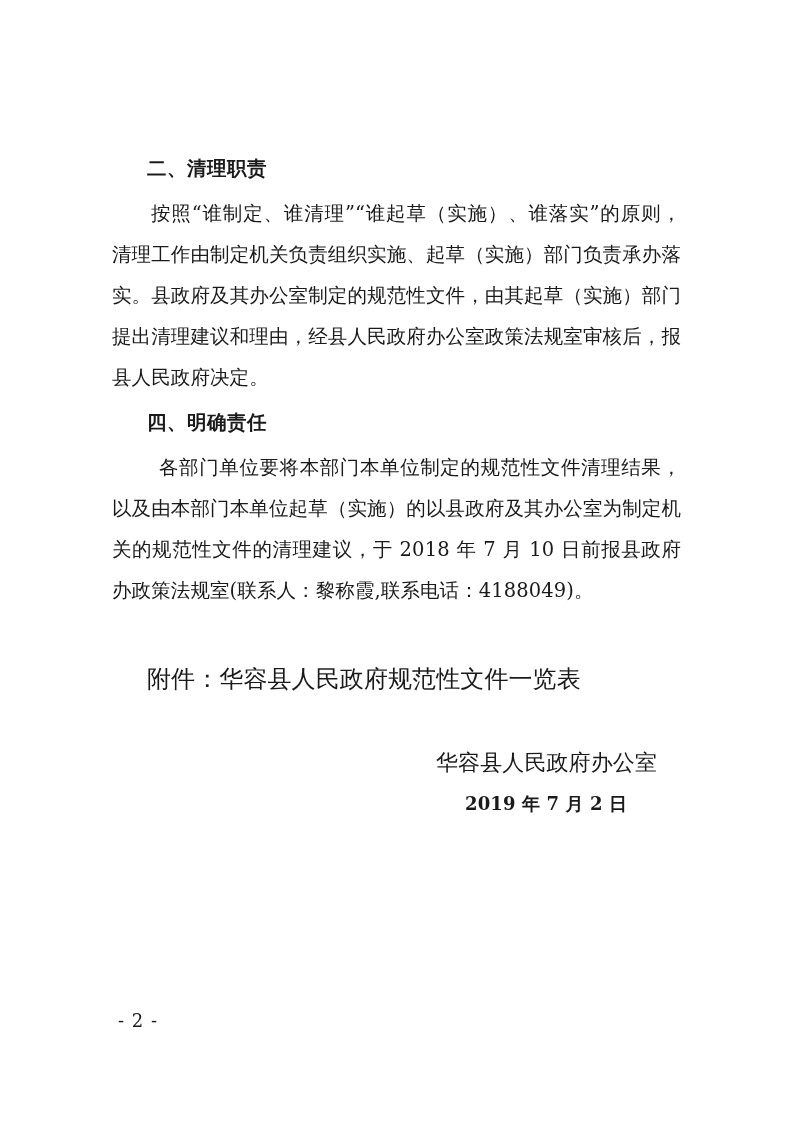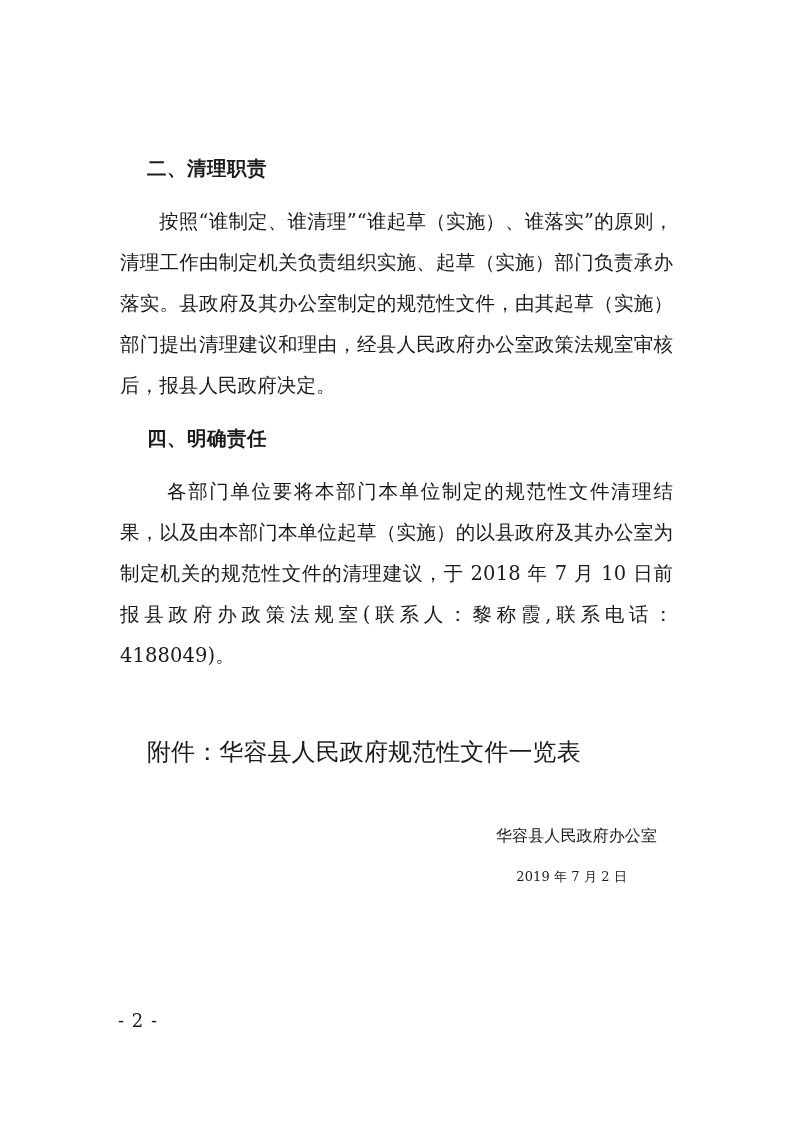--- a/index.html
+++ b/index.html
@@ -36,49 +36,50 @@
     text-indent: 39px;
     margin: 0;
     white-space: nowrap;
   }
   .para {
     font-size: 19.5px;
     line-height: 41px;
     text-align: justify;
     text-justify: inter-ideograph;
     text-indent: 39px;
-    margin: 12px;
+    margin: 4px;
     letter-spacing: 0.1px;
   }
   .para.extra-indent {
     text-indent: 47px;
   }
   .attachment {
     font-size: 24px;
     line-height: 41px;
     text-indent: 39px;
     margin: 0;
     letter-spacing: 0.1px;
   }
   .gap-before-attachment { height: 44px; }
   .gap-before-signature { height: 42px; }
   .signature-block {
     text-align: right;
     padding-right: 28px;
   }
   .signature-line {
-    font-size: 16px;
+    font-size: 22px;
     line-height: 41px;
     letter-spacing: 0.1px;
   }
   .signature-date {
-    font-size: 13px;
+    font-size: 18px;
     line-height: 41px;
     letter-spacing: 0.1px;
     padding-right: 30px;
+    font-weight: bold;
   }
   .page-number {
     position: absolute;
     left: 118px;
     top: 1010px;
     font-size: 18px;
     letter-spacing: 1px;
     color: #1a1a1a;
   }
 </style>

